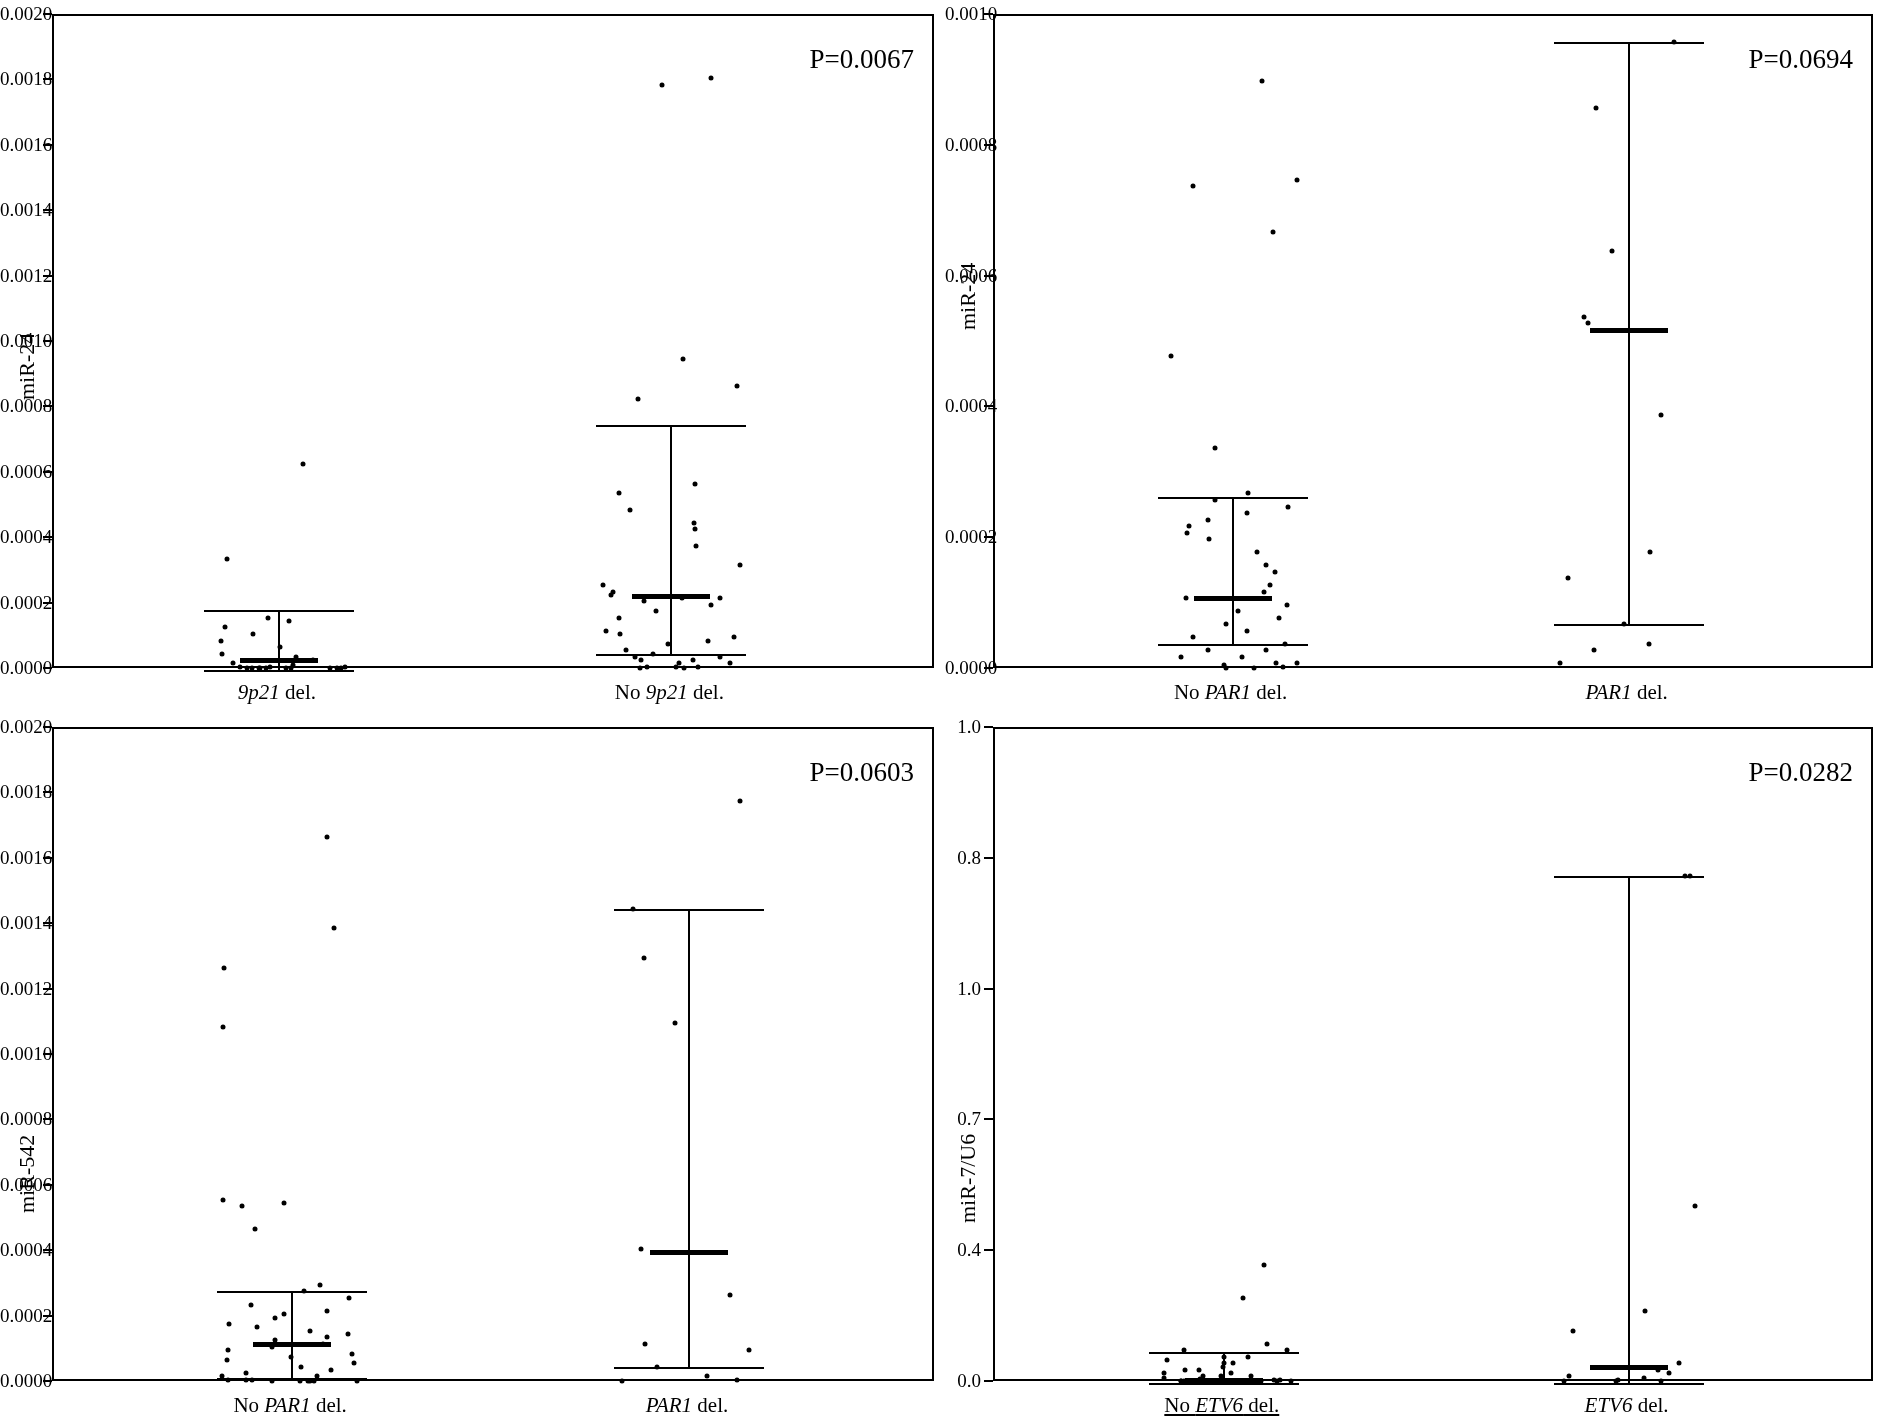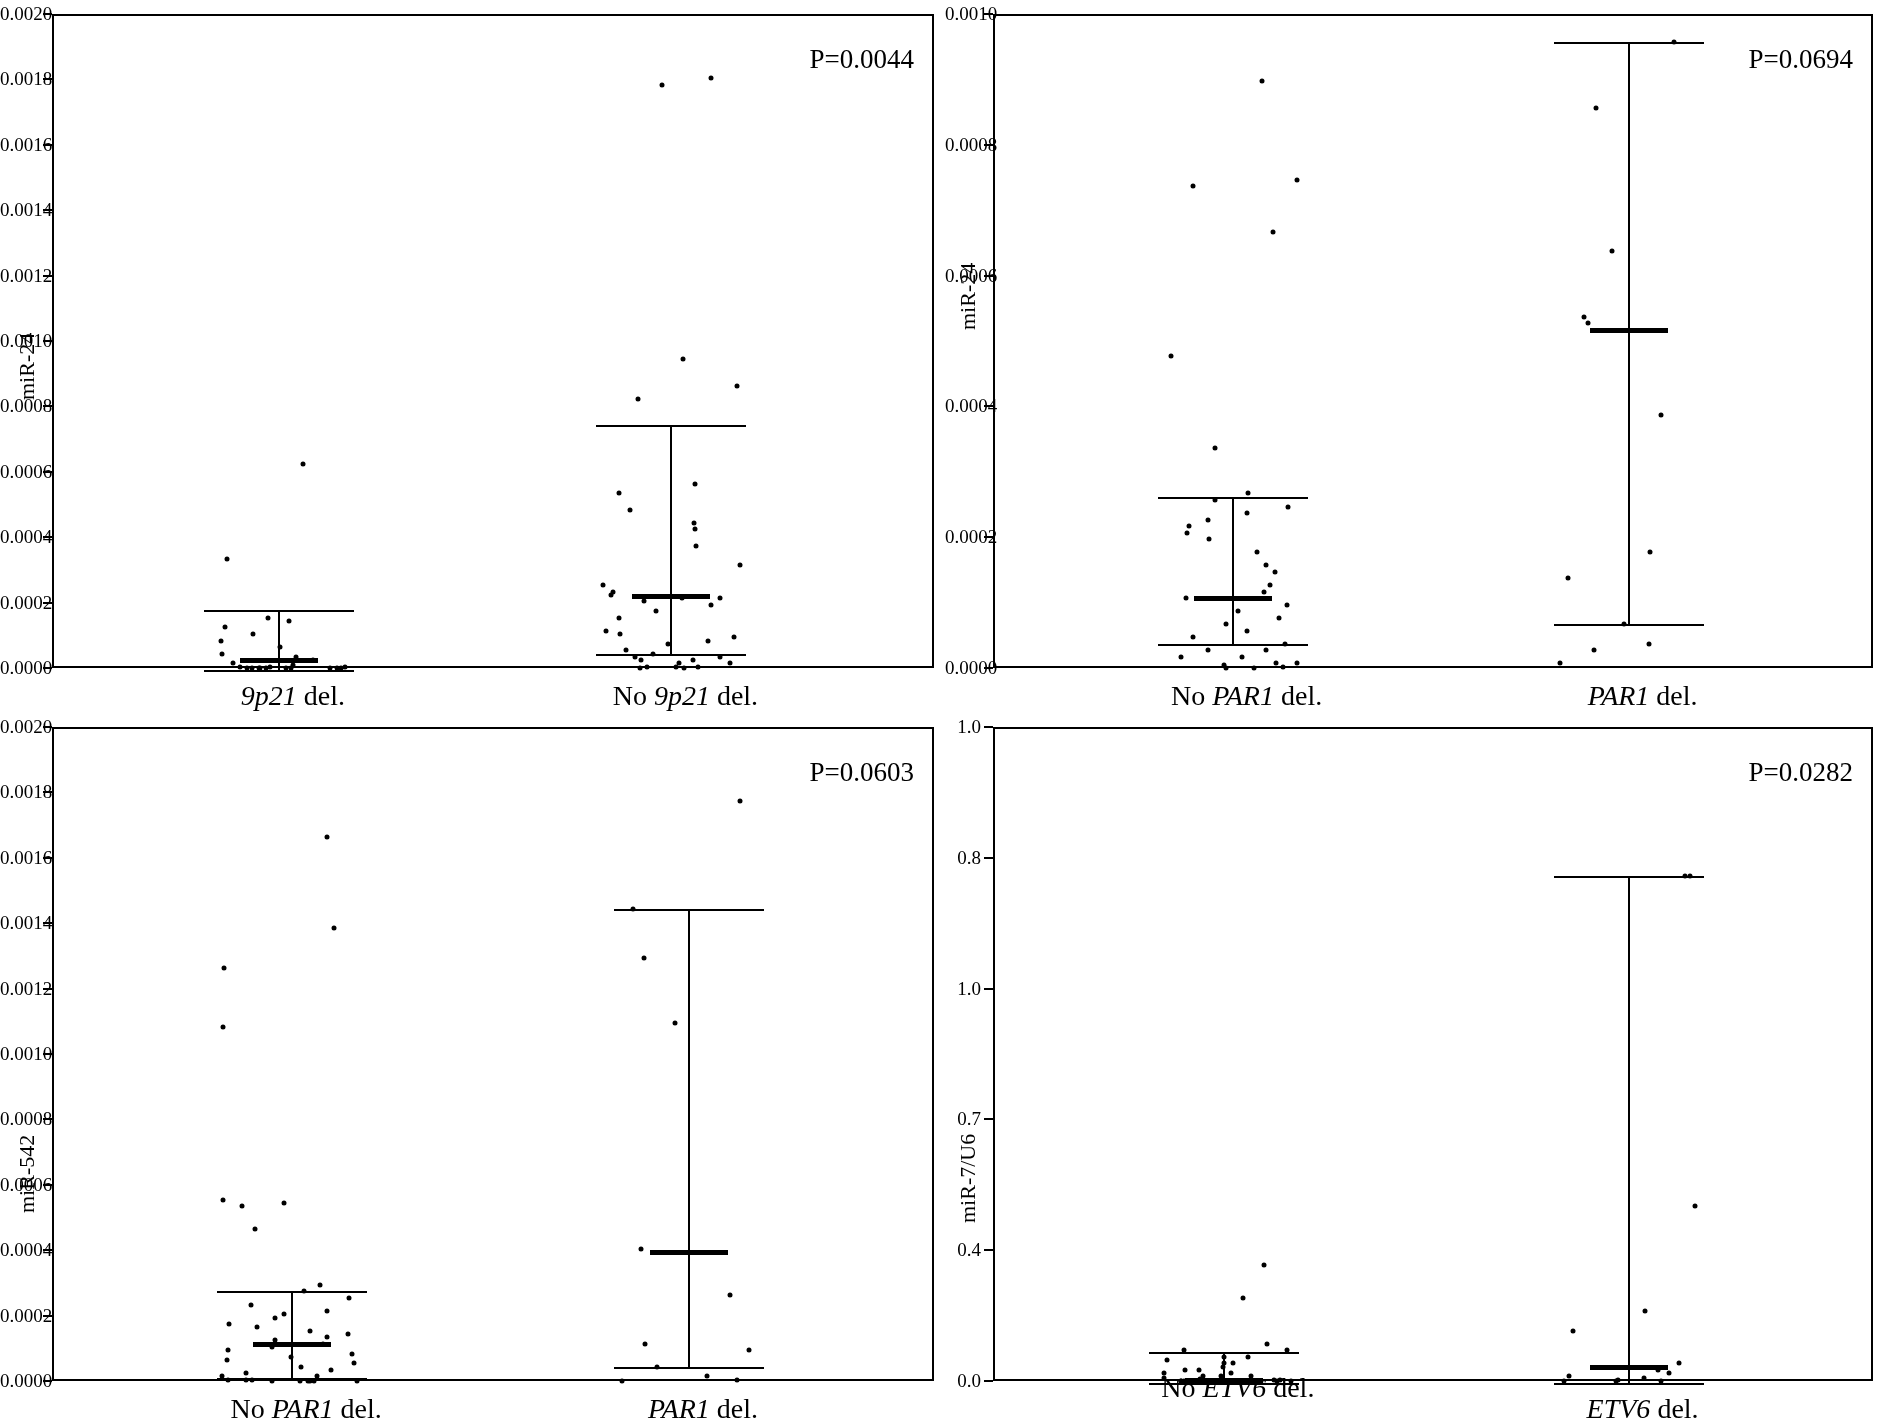--- a/index.html
+++ b/index.html
@@ -55,43 +55,42 @@
     white-space:nowrap;
     transform:translateY(-50%);
   }
   .tickmark{
     position:absolute;
     width:9px;height:2px;background:#000;
   }
 
   .xtick{
     position:absolute;
-    font-size:28px;
+    font-size:21px;
     white-space:nowrap;
     transform:translateX(-50%);
-    margin-left:16px;
   }
   .xtick i{font-style:italic;}
 
   
   .pt{position:absolute;width:5px;height:5px;background:#000;border-radius:50%;
       transform:translate(-50%,-50%);}
   .vline{position:absolute;width:2px;background:#000;transform:translateX(-50%);}
   .cap{position:absolute;height:2px;background:#000;transform:translateX(-50%);}
   .median{position:absolute;height:5px;background:#000;transform:translateX(-50%);}
 </style>
 </head>
 <body>
 
 <div class="grid">
 
   <div class="panel panel-A">
     <div class="panel-letter">A</div>
     <div class="plot">
-      <div class="pvalue">P=0.0044</div>
+      <div class="pvalue">P=0.0067</div>
       <div id="A-marks">
           <div class="vline" style="left: 224.91px; top: 593.505px; height: 60.495px;"></div>
           <div class="cap" style="left: 224.91px; top: 593.505px; width: 150px;"></div>
           <div class="cap" style="left: 224.91px; top: 654px; width: 150px;"></div>
           <div class="median" style="left: 224.91px; top: 642.19px; width: 78px;"></div>
           <div class="pt" style="left: 248.759px; top: 447.99px;"></div>
           <div class="pt" style="left: 172.66px; top: 542.82px;"></div>
           <div class="pt" style="left: 214.055px; top: 601.68px;"></div>
           <div class="pt" style="left: 235.106px; top: 604.95px;"></div>
           <div class="pt" style="left: 170.566px; top: 611.49px;"></div>
@@ -447,18 +446,18 @@
         <div class="ytick" style="left: 0px; width: 36px; top: 406.4px;">0.7</div>
         <div class="tickmark" style="left: 39px; top: 405.4px;"></div>
         <div class="ytick" style="left: 0px; width: 36px; top: 275.6px;">1.0</div>
         <div class="tickmark" style="left: 39px; top: 274.6px;"></div>
         <div class="ytick" style="left: 0px; width: 36px; top: 144.8px;">0.8</div>
         <div class="tickmark" style="left: 39px; top: 143.8px;"></div>
         <div class="ytick" style="left: 0px; width: 36px; top: 14px;">1.0</div>
         <div class="tickmark" style="left: 39px; top: 13px;"></div>
       </div>
     <div id="D-xticks">
-        <div class="xtick" style="left: 276.8px; top: 659px;">No <i>ETV6</i> del.</div>
+        <div class="xtick" style="left: 276.8px; top: 680px; text-decoration: underline;">No <i>ETV6</i> del.</div>
         <div class="xtick" style="left: 681.6px; top: 680px;"><i>ETV6</i> del.</div>
       </div>
   </div>
 
 </div>
 
 </body></html>

